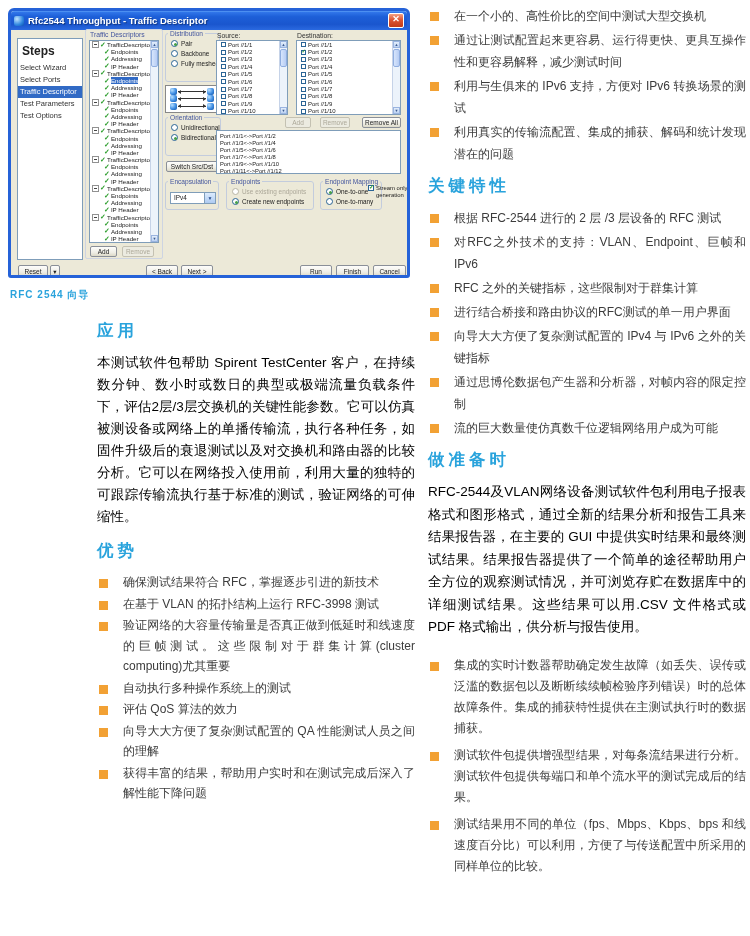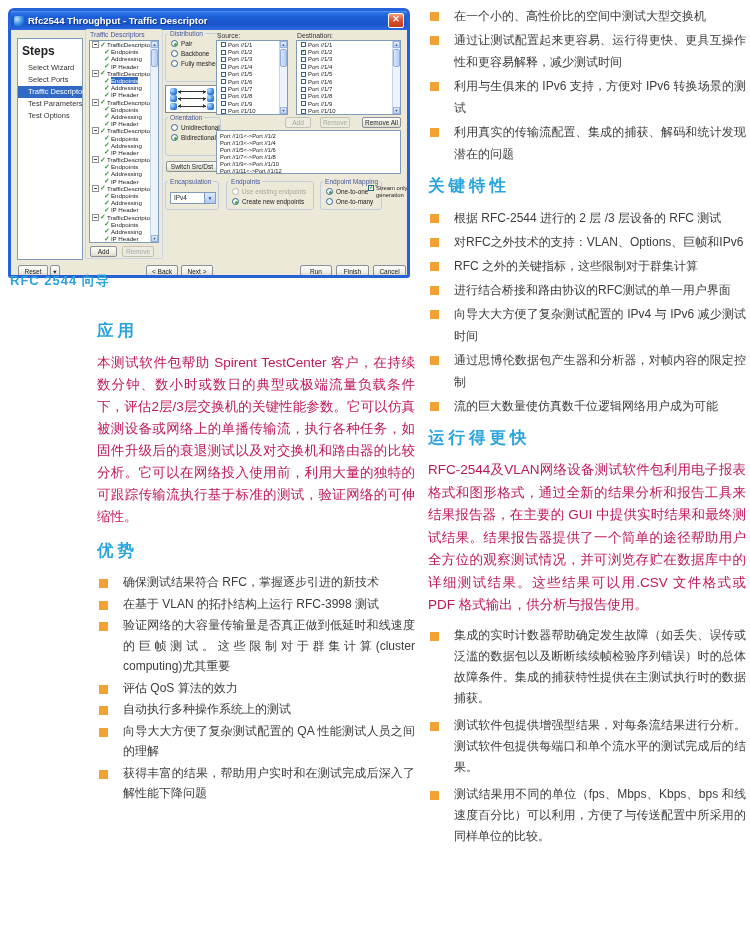--- a/index.html
+++ b/index.html
@@ -8,21 +8,21 @@
   
   .dialog{position:absolute;left:8px;top:8px;width:402px;height:270px;border:3px solid #2562d8;border-radius:6px 6px 3px 3px;background:#ece9d8;box-sizing:border-box;overflow:hidden;}
   .titlebar{position:relative;height:19px;background:linear-gradient(180deg,#5a9cf5 0%,#2f74e8 8%,#1d5fd8 30%,#1a56ce 70%,#2b6ae0 100%);display:flex;align-items:center;padding:0 3px;}
   .titlebar .appicon{width:10px;height:10px;border-radius:2px;background:radial-gradient(circle at 30% 30%,#bfe3ff,#2f86e0 60%,#0c4fae);margin-right:4px;flex:none;}
   .titlebar .ttext{color:#fff;font-size:9.5px;font-weight:bold;text-shadow:1px 1px 1px rgba(0,0,0,.4);white-space:nowrap;overflow:hidden;flex:1;}
   .closebtn{width:14px;height:13px;border-radius:2px;background:linear-gradient(180deg,#f3a183,#dd5533 45%,#c23a17);border:1px solid #fff;color:#fff;font-size:9px;line-height:11px;text-align:center;font-weight:bold;flex:none;}
   .dlg-body{position:absolute;left:3px;right:3px;top:19px;bottom:3px;background:#ece9d8;font-size:7px;}
 
   .steps{position:absolute;left:3px;top:8px;width:66px;height:222px;background:#fff;border:1px solid #7f9db9;padding:3px 0;box-sizing:border-box;}
   .steps .shdr{font-weight:bold;font-size:12px;padding:2px 4px 4px 4px;color:#222;}
-  .sitem{font-size:7.5px;line-height:12px;padding:0 2px 0 10px;color:#333;white-space:nowrap;}
+  .sitem{font-size:7.5px;line-height:12px;padding:0 2px 0 2px;color:#333;white-space:nowrap;}
   .sitem.active{background:#316ac5;color:#fff;}
 
   .tree-group{position:absolute;left:71px;top:-1px;width:78px;height:230px;border:1px solid #cdd4e2;border-radius:2px;box-sizing:border-box;}
   .glabel{position:absolute;font-size:6.8px;color:#44569e;white-space:nowrap;}
   .tree-box{position:absolute;left:3px;top:10px;width:70px;height:203px;background:#fff;border:1px solid #7f9db9;box-sizing:border-box;overflow:hidden;}
   .trow{display:flex;align-items:center;height:7.2px;font-size:6.2px;white-space:nowrap;padding-left:2px;color:#222;}
   .trow.leaf{padding-left:14px;}
   .trow .exp{width:5px;height:5px;border:1px solid #919191;background:#fff;position:relative;margin-right:1px;flex:none;}
   .trow .exp::after{content:"";position:absolute;left:1px;right:1px;top:2px;height:1px;background:#444;}
   .trow .chk{color:#2e9e2e;font-size:7px;font-weight:bold;margin-right:1px;flex:none;}
@@ -58,33 +58,33 @@
   .pairsbox{position:absolute;left:202px;top:100px;width:185px;height:44px;background:#fff;border:1px solid #7f9db9;font-size:5.8px;line-height:7px;padding:2px 3px;box-sizing:border-box;color:#222;}
 
   .combo{position:absolute;left:156px;top:162px;width:46px;height:12px;background:#fff;border:1px solid #7f9db9;font-size:6.4px;line-height:10px;padding-left:3px;box-sizing:border-box;color:#222;}
   .combo .drop{position:absolute;right:0;top:0;bottom:0;width:10px;background:linear-gradient(180deg,#dcebfd,#aecbf2);border-left:1px solid #7f9db9;color:#2a4d8e;font-size:5px;text-align:center;line-height:10px;}
 
   .chkrow{position:absolute;left:354px;top:155px;width:40px;display:flex;gap:2px;font-size:5.9px;line-height:6.5px;color:#222;}
   .chkrow .cb2{width:6px;height:6px;border:1px solid #2a6495;background:#fff;flex:none;position:relative;box-sizing:border-box;}
   .chkrow .cb2::after{content:"✓";position:absolute;left:0;top:-2px;font-size:6px;color:#2e9e2e;font-weight:bold;}
 
   
-  .caption{position:absolute;left:10px;top:272px;font-size:13px;font-weight:bold;color:#2aa3dc;letter-spacing:1px;}
+  .caption{position:absolute;left:10px;top:288px;font-size:10px;font-weight:bold;color:#2aa3dc;letter-spacing:1px;}
   .col{position:absolute;width:318px;}
   .col-left{left:97px;top:320px;}
   .col-right{left:428px;top:5px;}
   h2.sec{font-size:16.5px;font-weight:bold;color:#29a3dc;letter-spacing:4px;margin:10px 0 10px 0;}
   .col-left h2.sec:first-child{margin-top:0;}
-  .col p{font-size:13.5px;line-height:22px;text-align:justify;margin:0 0 12px 0;color:#be185d;}
+  .col p{font-size:13.5px;line-height:22px;text-align:justify;margin:0 0 12px 0;color:#000000;}
   ul.bul{list-style:none;margin:0;padding:0;}
   ul.bul li{position:relative;padding-left:26px;font-size:12px;line-height:22px;text-align:justify;color:#3c3c3c;margin:0 0 2px 0;}
   ul.bul li::before{content:"";position:absolute;left:2px;top:7px;width:9px;height:9px;background:#f2a134;}
   ul.bul.tight li{line-height:20.5px;margin-bottom:1px;}
   ul.bul.res li{margin-bottom:6px;line-height:21px;}
-  .col-right p.results{line-height:22.5px;margin-bottom:8px;}
+  .col-right p.results{line-height:22.5px;margin-bottom:16px;}
 </style>
 </head>
 <body>
 
 <div class="dialog">
   <div class="titlebar">
     <span class="appicon"></span>
     <span class="ttext">Rfc2544 Throughput - Traffic Descriptor</span>
     <span class="closebtn">✕</span>
   </div>
@@ -506,47 +506,47 @@
   <div>
 
   <p>本测试软件包帮助 Spirent TestCenter 客户，在持续数分钟、数小时或数日的典型或极端流量负载条件下，评估2层/3层交换机的关键性能参数。它可以仿真被测设备或网络上的单播传输流，执行各种任务，如固件升级后的衰退测试以及对交换机和路由器的比较分析。它可以在网络投入使用前，利用大量的独特的可跟踪传输流执行基于标准的测试，验证网络的可伸缩性。</p>
     </div>
   <h2 class="sec">优势</h2>
   <ul class="bul tight">
 
   <li>确保测试结果符合 RFC，掌握逐步引进的新技术</li>
       <li>在基于 VLAN 的拓扑结构上运行 RFC-3998 测试</li>
       <li>验证网络的大容量传输量是否真正做到低延时和线速度的巨帧测试。这些限制对于群集计算(cluster computing)尤其重要</li>
+      <li>自动执行多种操作系统上的测试</li>
       <li>评估 QoS 算法的效力</li>
-      <li>自动执行多种操作系统上的测试</li>
       <li>向导大大方便了复杂测试配置的 QA 性能测试人员之间的理解</li>
       <li>获得丰富的结果，帮助用户实时和在测试完成后深入了解性能下降问题</li>
     </ul>
 </div>
 
 <div class="col col-right">
   <ul class="bul">
 
   <li>在一个小的、高性价比的空间中测试大型交换机</li>
       <li>通过让测试配置起来更容易、运行得更快、更具互操作性和更容易解释，减少测试时间</li>
       <li>利用与生俱来的 IPv6 支持，方便对 IPv6 转换场景的测试</li>
       <li>利用真实的传输流配置、集成的捕获、解码和统计发现潜在的问题</li>
     </ul>
   <h2 class="sec">关键特性</h2>
   <ul class="bul">
 
   <li>根据 RFC-2544 进行的 2 层 /3 层设备的 RFC 测试</li>
-      <li>对RFC之外技术的支持：VLAN、Options、巨帧和IPv6</li>
+      <li>对RFC之外技术的支持：VLAN、Endpoint、巨帧和IPv6</li>
       <li>RFC 之外的关键指标，这些限制对于群集计算</li>
       <li>进行结合桥接和路由协议的RFC测试的单一用户界面</li>
-      <li>向导大大方便了复杂测试配置的 IPv4 与 IPv6 减少测试时间</li>
+      <li>向导大大方便了复杂测试配置的 IPv4 与 IPv6 之外的关键指标</li>
       <li>通过思博伦数据包产生器和分析器，对帧内容的限定控制</li>
       <li>流的巨大数量使仿真数千位逻辑网络用户成为可能</li>
     </ul>
-  <h2 class="sec">运行得更快</h2>
+  <h2 class="sec">做准备时</h2>
   <p class="results">RFC-2544及VLAN网络设备测试软件包利用电子报表格式和图形格式，通过全新的结果分析和报告工具来结果报告器，在主要的 GUI 中提供实时结果和最终测试结果。结果报告器提供了一个简单的途径帮助用户全方位的观察测试情况，并可浏览存贮在数据库中的详细测试结果。这些结果可以用.CSV 文件格式或 PDF 格式输出，供分析与报告使用。</p>
   <ul class="bul res">
 
   <li>集成的实时计数器帮助确定发生故障（如丢失、误传或泛滥的数据包以及断断续续帧检验序列错误）时的总体故障条件。集成的捕获特性提供在主测试执行时的数据捕获。</li>
       <li>测试软件包提供增强型结果，对每条流结果进行分析。测试软件包提供每端口和单个流水平的测试完成后的结果。</li>
       <li>测试结果用不同的单位（fps、Mbps、Kbps、bps 和线速度百分比）可以利用，方便了与传送配置中所采用的同样单位的比较。</li>
     </ul>
 </div>
 
 </body></html>

